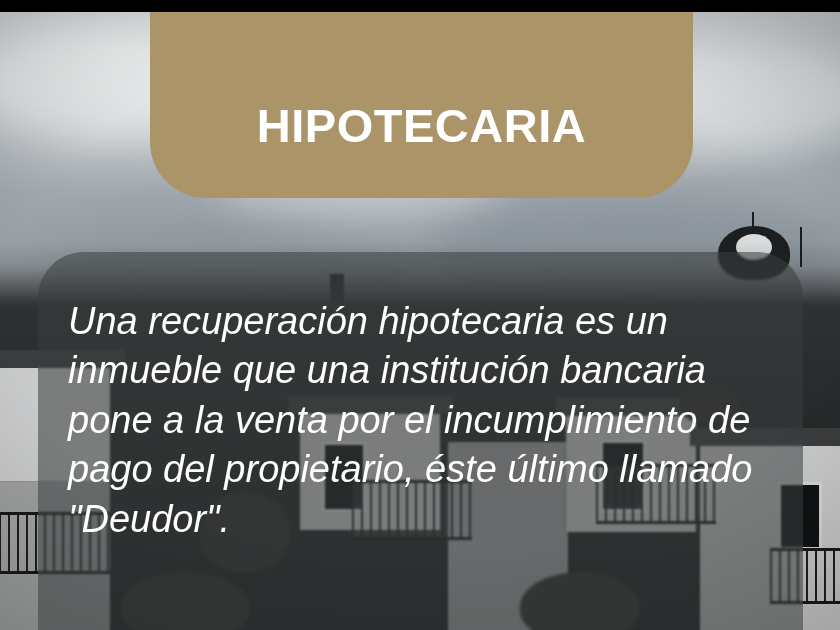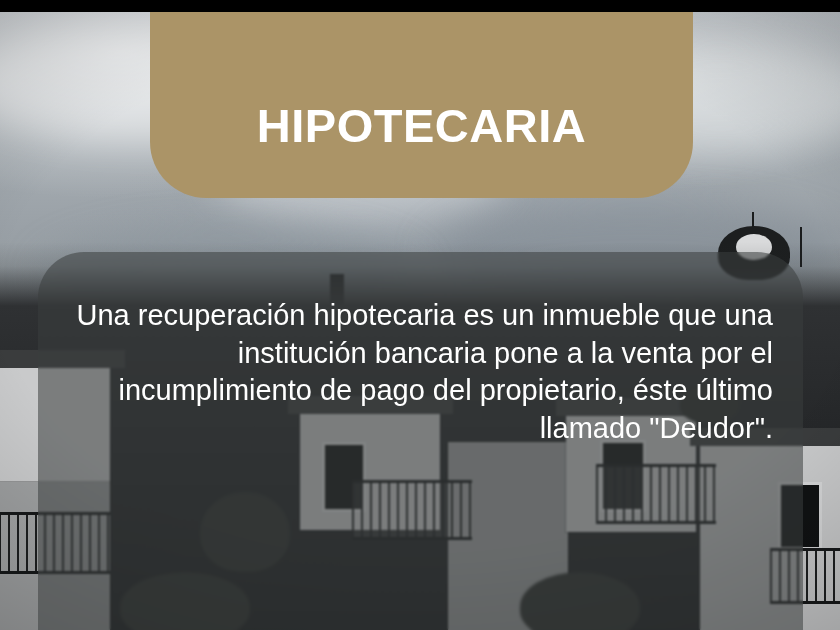--- a/index.html
+++ b/index.html
@@ -156,24 +156,25 @@
     width: 765px;
     height: 420px;
     background: rgba(58,62,62,0.55);
     border-radius: 46px 46px 0 0;
     box-sizing: border-box;
     padding: 45px 30px 0 30px;
     backdrop-filter: blur(1px);
   }
   .body-par {
     color: #ffffff;
-    font-size: 29px;
+    font-size: 38px;
     line-height: 1.30;
-    text-align: right;
+    text-align: left;
     margin: 0;
+    font-style: italic;
   }
   .body-par + .body-par {
     margin-top: 36px;
   }
 </style>
 </head>
 <body>
 
 <div class="poster">
 

